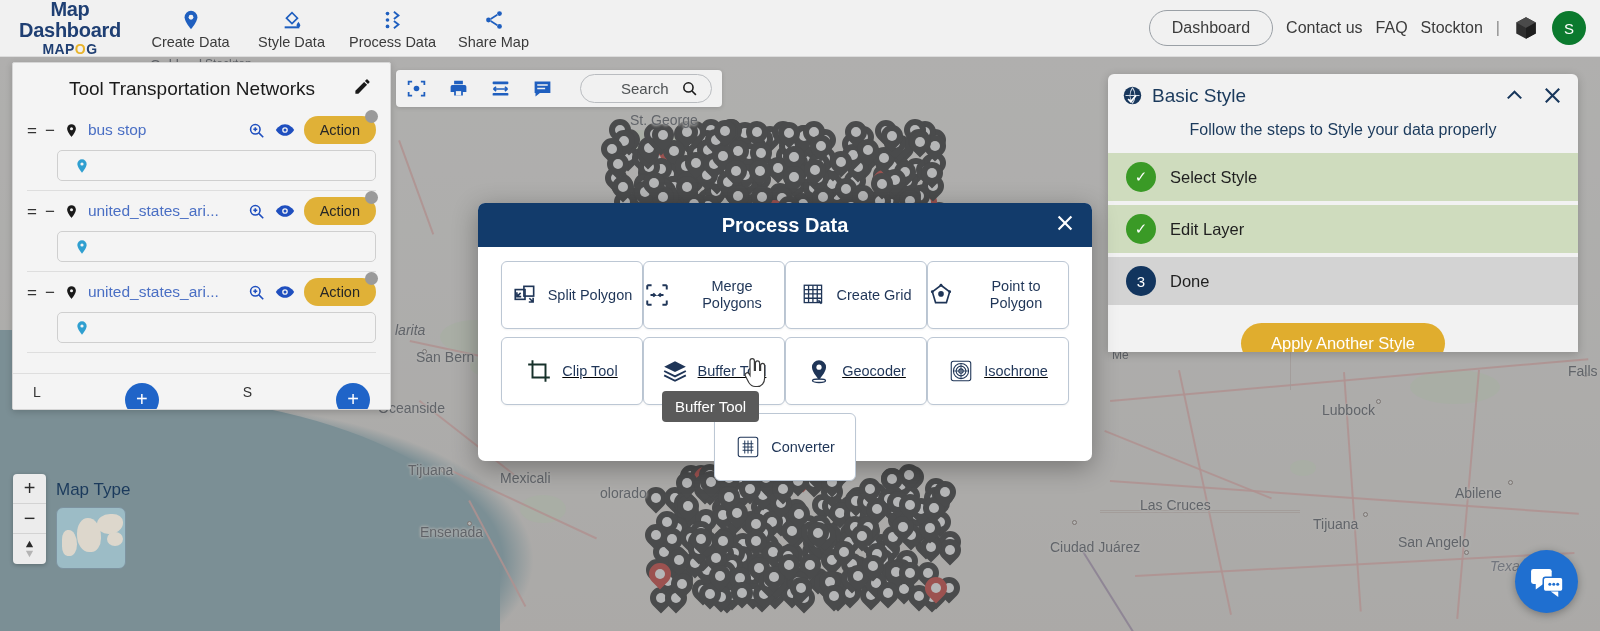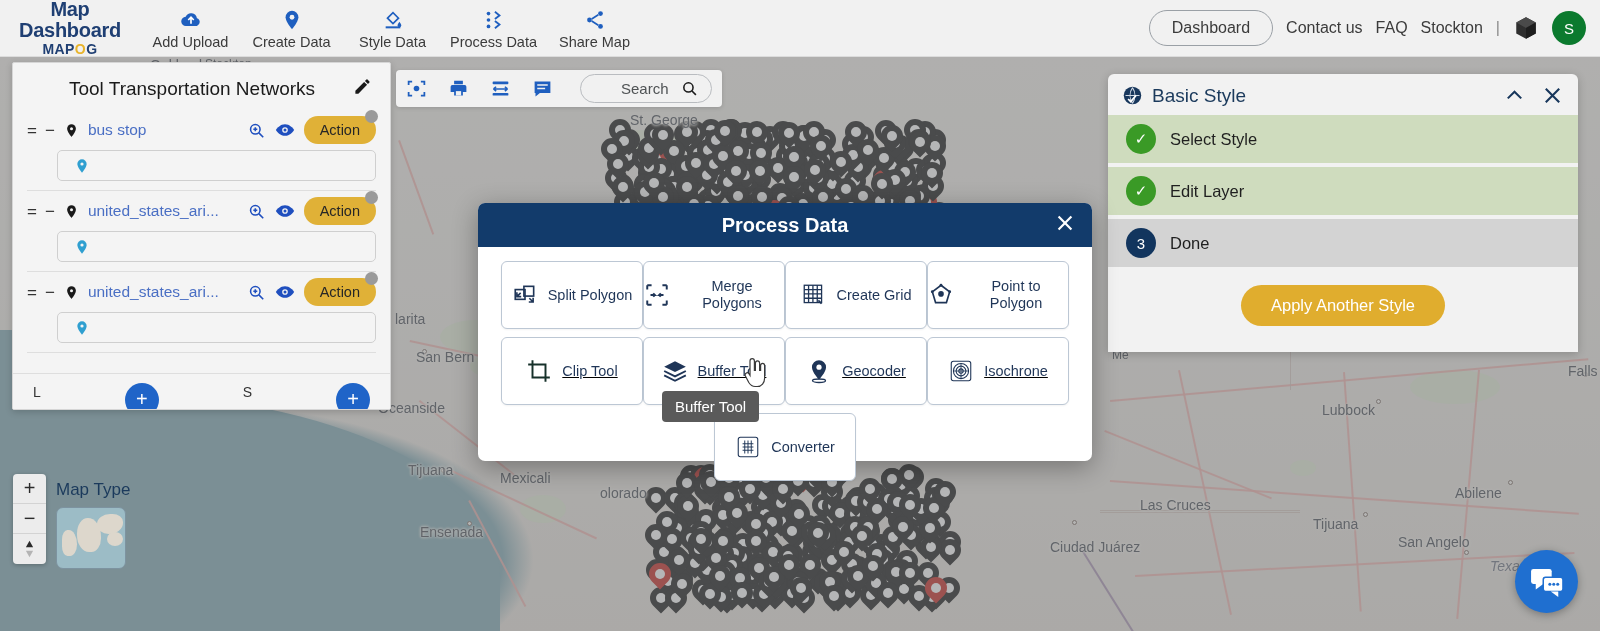--- a/index.html
+++ b/index.html
@@ -1816,21 +1816,21 @@
         </div>
         <div class="pin" style="left:821px;top:471px;">
           <i></i>
         </div>
       </div>
 
     <div id="map-labels">
         <div class="map-label" style="left: 150px; top: 57px;">Oakland</div>
         <div class="map-label small" style="left: 205px; top: 57px;">Stockton</div>
         <div class="map-label" style="left: 630px; top: 112px;">St. George</div>
-        <div class="map-label" style="left: 395px; top: 311px;">larita</div>
+        <div class="map-label" style="left: 395px; top: 322px; font-style: italic;">larita</div>
         <div class="map-label" style="left: 416px; top: 349px;">San Bern</div>
         <div class="map-label" style="left: 478px; top: 362px;">In</div>
         <div class="map-label" style="left: 378px; top: 400px;">Oceanside</div>
         <div class="map-label" style="left: 408px; top: 462px;">Tijuana</div>
         <div class="map-label" style="left: 500px; top: 470px;">Mexicali</div>
         <div class="map-label" style="left: 420px; top: 524px;">Ensenada</div>
         <div class="map-label" style="left: 600px; top: 485px;">olorado</div>
         <div class="map-label" style="left: 1140px; top: 497px;">Las Cruces</div>
         <div class="map-label" style="left: 1050px; top: 539px;">Ciudad Juárez</div>
         <div class="map-label" style="left: 1322px; top: 402px;">Lubbock</div>
@@ -1847,29 +1847,20 @@
 
   <div class="scrim"></div>
 
   <div class="topnav">
     <div class="brand">
       <div class="b1">Map Dashboard</div>
       <div class="b2"><span>MAP</span><em>O</em><span>G</span></div>
     </div>
 
     <div class="navitems" id="navitems">
-        <div class="navitem">
-          <div class="ico">
-            <svg width="22" height="22" viewBox="0 0 24 24" fill="#1f5fbf">
-              <path d="M18.5 10A6.5 6.5 0 0 0 6.2 8.5 5 5 0 0 0 6.5 18.5h12a4.5 4.5 0 0 0 0-8.5z"></path>
-              <path d="M12 16V9M9 12l3-3 3 3" stroke="#fff" stroke-width="1.8" fill="none"></path>
-            </svg>
-          </div>
-          <div class="lbl">Add Upload</div>
-        </div>
         <div class="navitem">
           <div class="ico">
             <svg width="22" height="22" viewBox="0 0 24 24" fill="#1f5fbf">
               <path d="M12 2a7 7 0 0 0-7 7c0 5 7 13 7 13s7-8 7-13a7 7 0 0 0-7-7z"></path>
               <circle cx="12" cy="9" r="2.6" fill="#f1f1f1"></circle>
             </svg>
           </div>
           <div class="lbl">Create Data</div>
         </div>
         <div class="navitem">
@@ -2102,20 +2093,21 @@
         <svg width="23" height="23" viewBox="0 0 24 24" fill="none" stroke="#18375c" stroke-width="2.2">
             <path d="M5 15l7-7 7 7"></path>
           </svg>
       </div>
       <div class="sp-ico" style="margin-left:6px;">
         <svg width="23" height="23" viewBox="0 0 24 24" fill="none" stroke="#18375c" stroke-width="2.2">
             <path d="M5 5l14 14M19 5L5 19"></path>
           </svg>
       </div>
     </div>
+    <div class="sp-sub">Follow the steps to Style your data properly</div>
     <div id="style-steps">
         <div class="step-row done">
           <div class="step-badge green">✓</div>
           <div class="step-label">Select Style</div>
         </div>
         <div class="step-row done">
           <div class="step-badge green">✓</div>
           <div class="step-label">Edit Layer</div>
         </div>
         <div class="step-row current">

